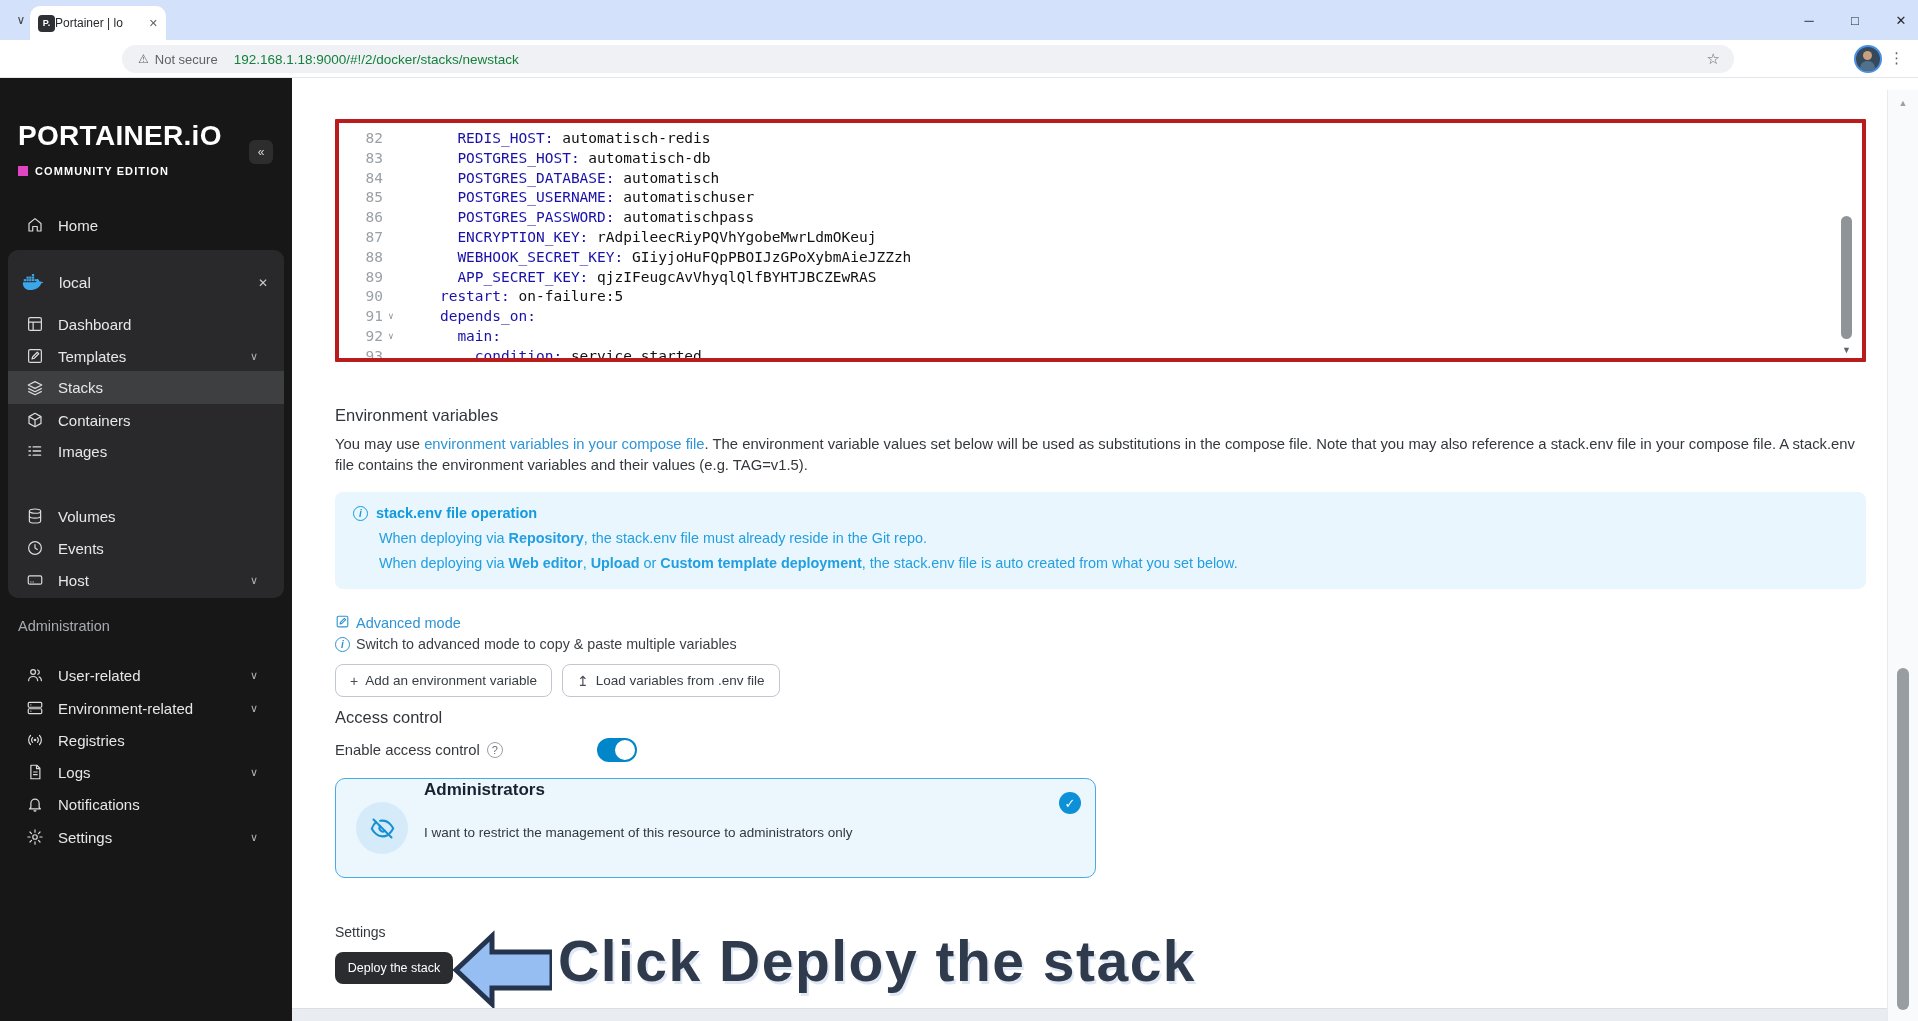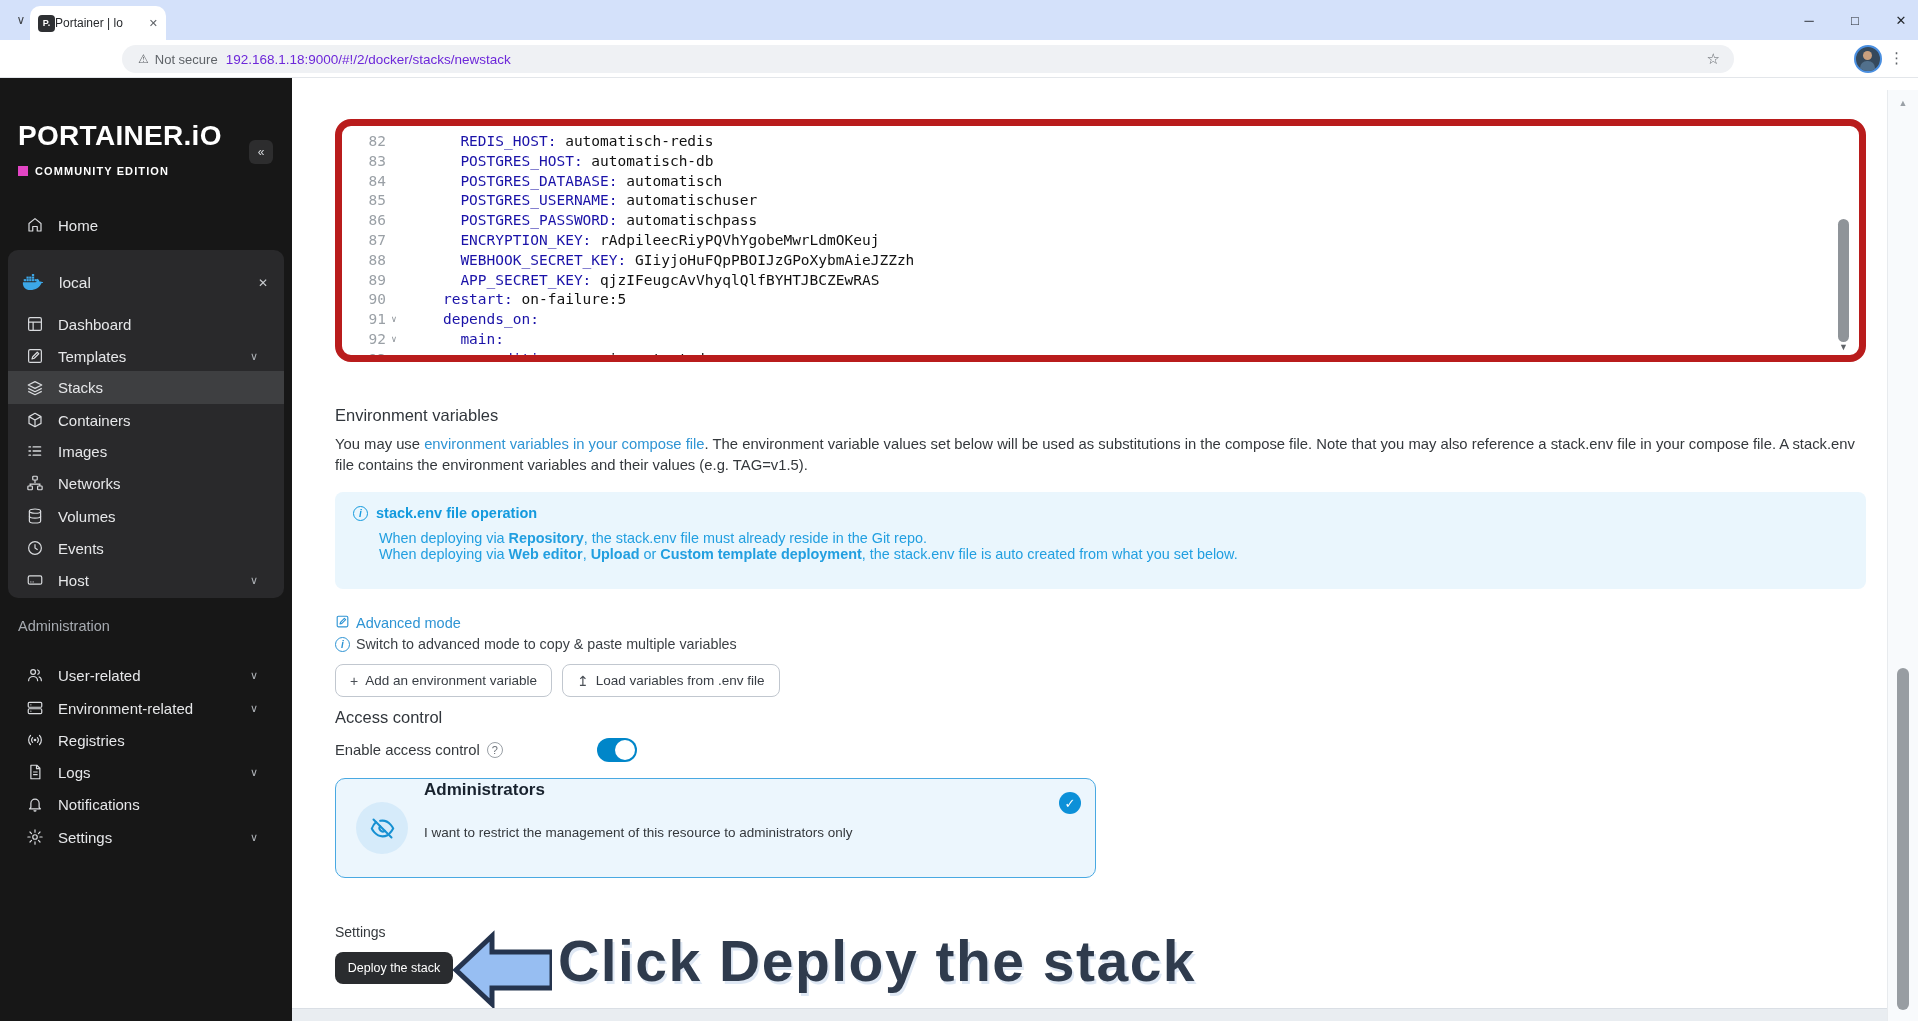--- a/index.html
+++ b/index.html
@@ -18,21 +18,21 @@
   .tab-close{font-size:11px;color:#5f6368;margin-left:4px;flex:none;}
   .winbtns{position:absolute;right:10px;top:0;height:40px;display:flex;align-items:center;gap:32px;
            color:#23272c;font-size:13px;}
   .winbtns span{width:14px;text-align:center;}
   .toolbar{position:absolute;left:0;top:40px;width:100%;height:38px;background:#fff;border-bottom:1px solid #e3e6ea;box-sizing:border-box;}
   .nav-ico{position:absolute;top:47px;font-size:17px;color:#41454a;}
   .omnibox{position:absolute;left:122px;top:45px;width:1612px;height:28px;border-radius:14px;background:#eff1f4;
            display:flex;align-items:center;font-size:13px;color:#5f6368;box-sizing:border-box;}
   .omnibox .warn{margin-left:16px;font-size:12px;}
   .omnibox .nsec{margin-left:6px;}
-  .omnibox .url{margin-left:8px;font-size:13.5px;color:#6d28d9;}
+  .omnibox .url{margin-left:16px;font-size:13.5px;color:#15803d;}
   .omnibox .star{margin-left:auto;margin-right:14px;font-size:15px;}
   .avatar{position:absolute;right:36px;top:45px;width:24px;height:24px;border-radius:50%;
           border:2px solid #4a8fe0;background:#35495c;overflow:hidden;}
   .avatar i{position:absolute;left:7px;top:4px;width:9px;height:9px;border-radius:50%;background:#c9a07e;}
   .avatar u{position:absolute;left:4px;top:14px;width:15px;height:10px;border-radius:7px 7px 0 0;background:#51708c;}
   .menu-dots{position:absolute;right:14px;top:49px;color:#5f6368;font-size:15px;}
 
   
   .page{position:absolute;left:0;top:78px;width:100%;height:943px;background:#fff;}
 
@@ -53,41 +53,41 @@
   .srow.sel .sic{margin-left:18px;}
   .ep-row{position:absolute;left:8px;width:276px;height:34px;display:flex;align-items:center;font-size:15.5px;}
   .ep-row .sic{width:21px;height:21px;margin-left:14px;margin-right:16px;flex:none;}
   .ep-row .sic svg{width:21px;height:21px;display:block;}
   .ep-row .ex{position:absolute;left:250px;color:#c9ccd0;font-size:12px;}
   .adm-label{position:absolute;left:18px;top:540px;font-size:14.5px;color:#a7abb1;}
 
   
   .main{position:absolute;left:292px;top:0;width:1626px;height:100%;}
 
-  .editor{position:absolute;left:43px;top:41px;width:1531px;height:243px;border:7px solid #b91c1c;
-          border-radius:16px;background:#fff;box-sizing:border-box;overflow:hidden;}
+  .editor{position:absolute;left:43px;top:41px;width:1531px;height:243px;border:4px solid #b91c1c;
+          border-radius:1px;background:#fff;box-sizing:border-box;overflow:hidden;}
   .cm-rows{padding-top:6px;}
   .cm-row{display:flex;height:19.8px;font-family:"DejaVu Sans Mono",monospace;font-size:14.5px;line-height:19.8px;color:#111;}
   .cm-row .ln{width:44px;text-align:right;color:#9aa0a6;flex:none;}
   .cm-row .fold{width:16px;text-align:center;color:#8a9096;font-size:9px;flex:none;}
   .cm-row .cl{margin:0 0 0 6px;white-space:pre;font-family:inherit;font-size:inherit;line-height:inherit;}
   .cm-row .key{color:#1a12a8;}
   .edthumb{position:absolute;right:10px;top:93px;width:11px;height:123px;background:#8f9499;border-radius:6px;}
   .eddown{position:absolute;right:10px;bottom:3px;width:11px;text-align:center;color:#5f6368;font-size:9px;}
 
   .sec-title{position:absolute;left:43px;font-size:16.5px;color:#31363c;}
   .intro{position:absolute;left:43px;top:356px;width:1531px;font-size:14.8px;color:#34383c;line-height:21px;}
   .lnk{color:#2e94d4;}
   .infobox{position:absolute;left:43px;top:414px;width:1531px;height:97px;background:#eaf6fd;border-radius:8px;
            box-sizing:border-box;padding:13px 18px;color:#229fe0;}
   .info-title{display:flex;align-items:center;gap:8px;font-size:14.5px;font-weight:bold;color:#149ade;}
   .round-i{width:15px;height:15px;border:1.4px solid;border-radius:50%;display:inline-flex;align-items:center;
            justify-content:center;font-size:10px;font-style:italic;font-weight:bold;box-sizing:border-box;flex:none;}
   .info-line{margin:9px 0 0 26px;font-size:14.4px;}
-  .info-line:last-child{margin-top:0;}
+  .info-line:last-child{margin-top:9px;}
   .info-line b{font-weight:bold;}
   .advanced{position:absolute;left:43px;top:536px;display:flex;align-items:center;gap:6px;
             color:#2e94d4;font-size:14.5px;}
   .advanced svg{width:15px;height:15px;}
   .hint{position:absolute;left:43px;top:558px;display:flex;align-items:center;gap:6px;font-size:14.3px;color:#3a3f44;}
   .hint .round-i{color:#2e94d4;}
   .btnrow{position:absolute;left:43px;top:586px;display:flex;gap:10px;}
   .obtn{height:31px;border:1px solid #c1c7cf;border-radius:8px;background:#fff;display:flex;align-items:center;
         gap:7px;padding:0 14px;font-size:13.5px;color:#383d44;}
   .obtn .gi{font-size:14px;color:#4a4f56;}
@@ -237,31 +237,20 @@
       <span>Containers</span>
     </div>
     <div class="srow" style="top:358px;">
       <span class="sic">
           <svg viewBox="0 0 24 24" fill="none" stroke="currentColor" stroke-width="1.8" stroke-linecap="round">
             <path d="M4 6.5h2M4 12h2M4 17.5h2M9.5 6.5h10M9.5 12h10M9.5 17.5h10"></path>
           </svg>
         </span>
       <span>Images</span>
     </div>
-    <div class="srow" style="top:390px;">
-      <span class="sic">
-          <svg viewBox="0 0 24 24" fill="none" stroke="currentColor" stroke-width="1.6">
-            <rect x="9" y="3" width="6" height="5" rx="1"></rect>
-            <rect x="2.5" y="16" width="6" height="5" rx="1"></rect>
-            <rect x="15.5" y="16" width="6" height="5" rx="1"></rect>
-            <path d="M12 8v4M5.5 16v-2.5h13V16"></path>
-          </svg>
-        </span>
-      <span>Networks</span>
-    </div>
     <div class="srow" style="top:423px;">
       <span class="sic">
           <svg viewBox="0 0 24 24" fill="none" stroke="currentColor" stroke-width="1.6">
             <ellipse cx="12" cy="5.5" rx="7.5" ry="2.8"></ellipse>
             <path d="M4.5 5.5V12c0 1.5 3.4 2.8 7.5 2.8S19.5 13.5 19.5 12V5.5"></path>
             <path d="M4.5 12v6.5c0 1.5 3.4 2.8 7.5 2.8s7.5-1.3 7.5-2.8V12"></path>
           </svg>
         </span>
       <span>Volumes</span>
     </div>

